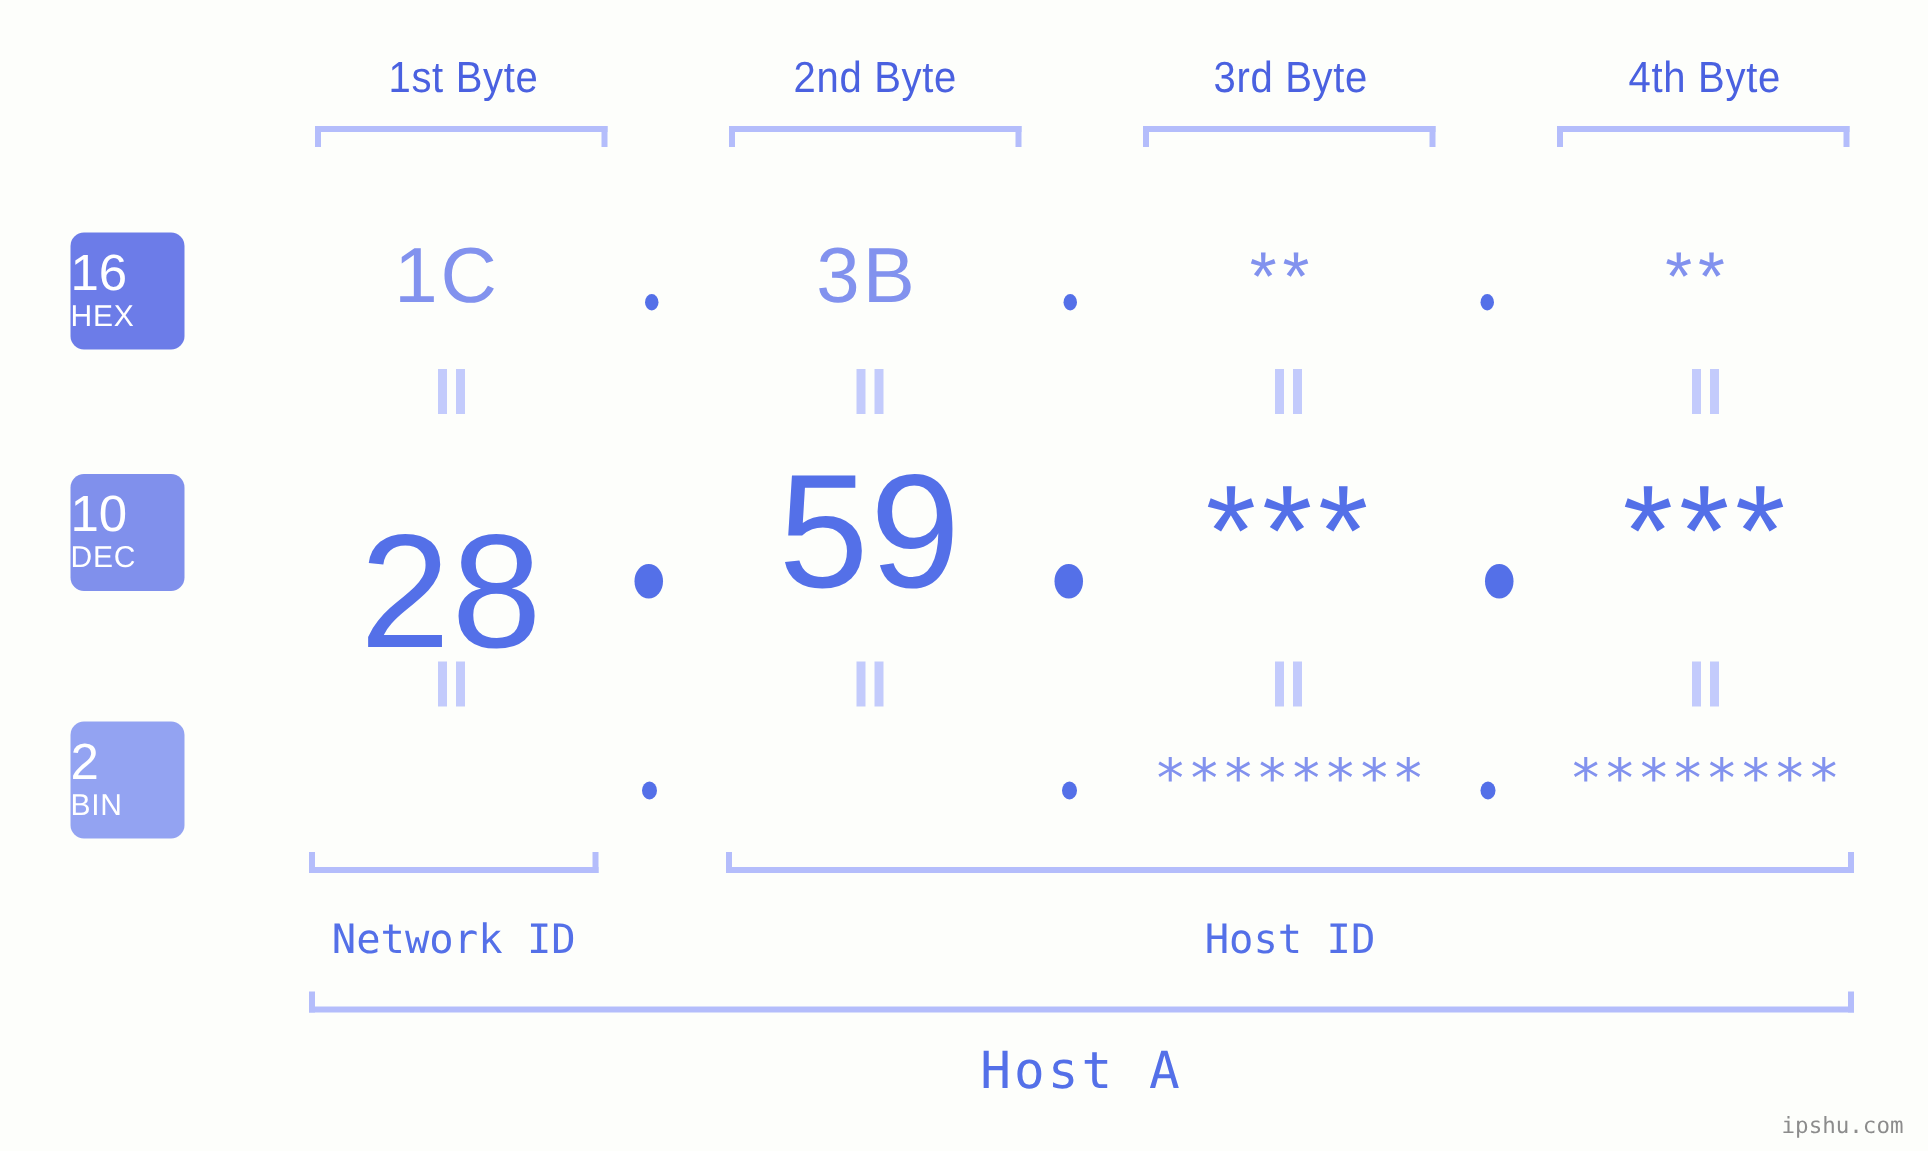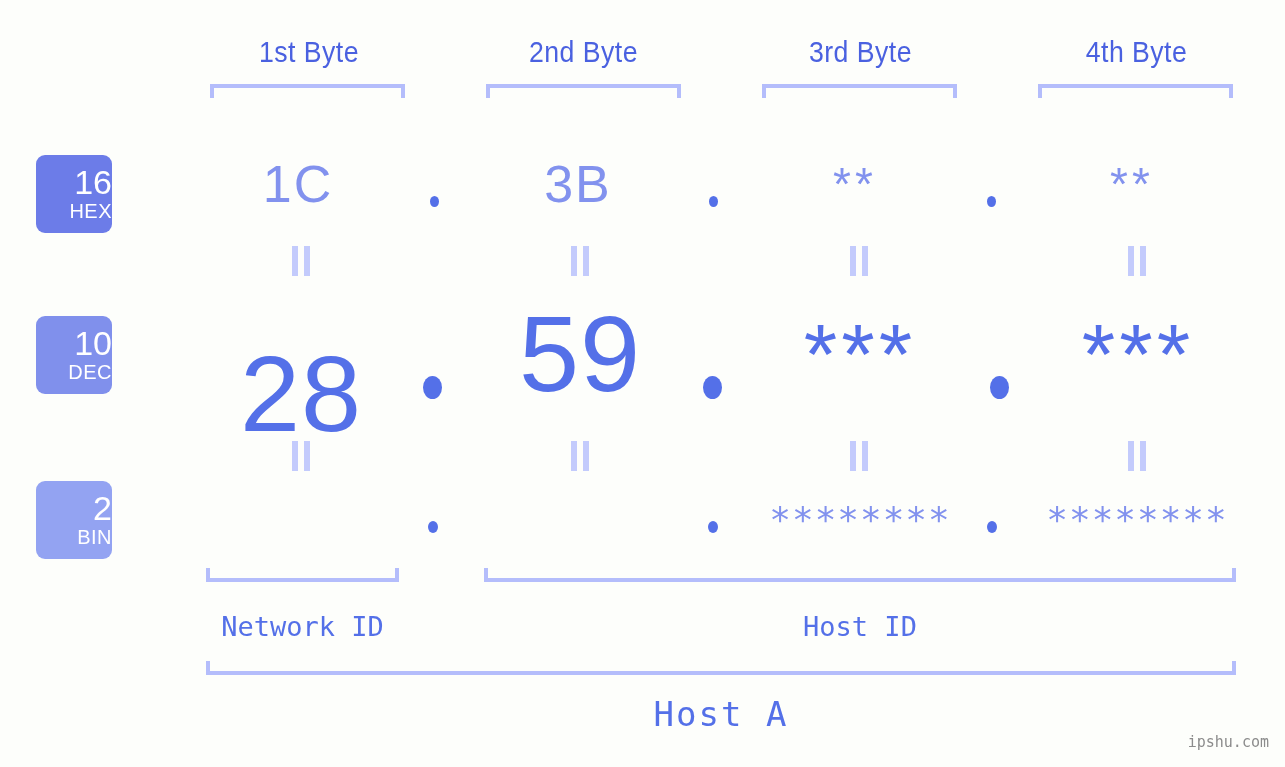--- a/index.html
+++ b/index.html
@@ -47,25 +47,25 @@
     height: 14px;
     border-bottom: 4px solid #b4bdfb;
     border-left: 4px solid #b4bdfb;
     border-right: 4px solid #b4bdfb;
     box-sizing: border-box;
   }
 
   
   .base-badge {
     position: absolute;
-    left: 36px;
+    left: 47px;
     width: 76px;
     border-radius: 9px;
     color: #ffffff;
-    text-align: right;
+    text-align: left;
     box-sizing: border-box;
     font-family: "Liberation Sans", sans-serif;
   }
   .base-badge .num {
     display: block;
     font-size: 34px;
     line-height: 36px;
     font-weight: 400;
   }
   .base-badge .lbl {
@@ -164,21 +164,21 @@
     font-size: 34px;
     line-height: 38px;
     color: #5470e8;
     text-align: center;
     letter-spacing: 2px;
   }
 
   .watermark {
     position: absolute;
     right: 16px;
-    bottom: 16px;
+    bottom: 8px;
     font-family: "DejaVu Sans Mono", "Liberation Mono", monospace;
     font-size: 15px;
     color: #8c8c8c;
     letter-spacing: 0px;
     margin-top: 28px;
   }
 </style>
 </head>
 <body>
 

